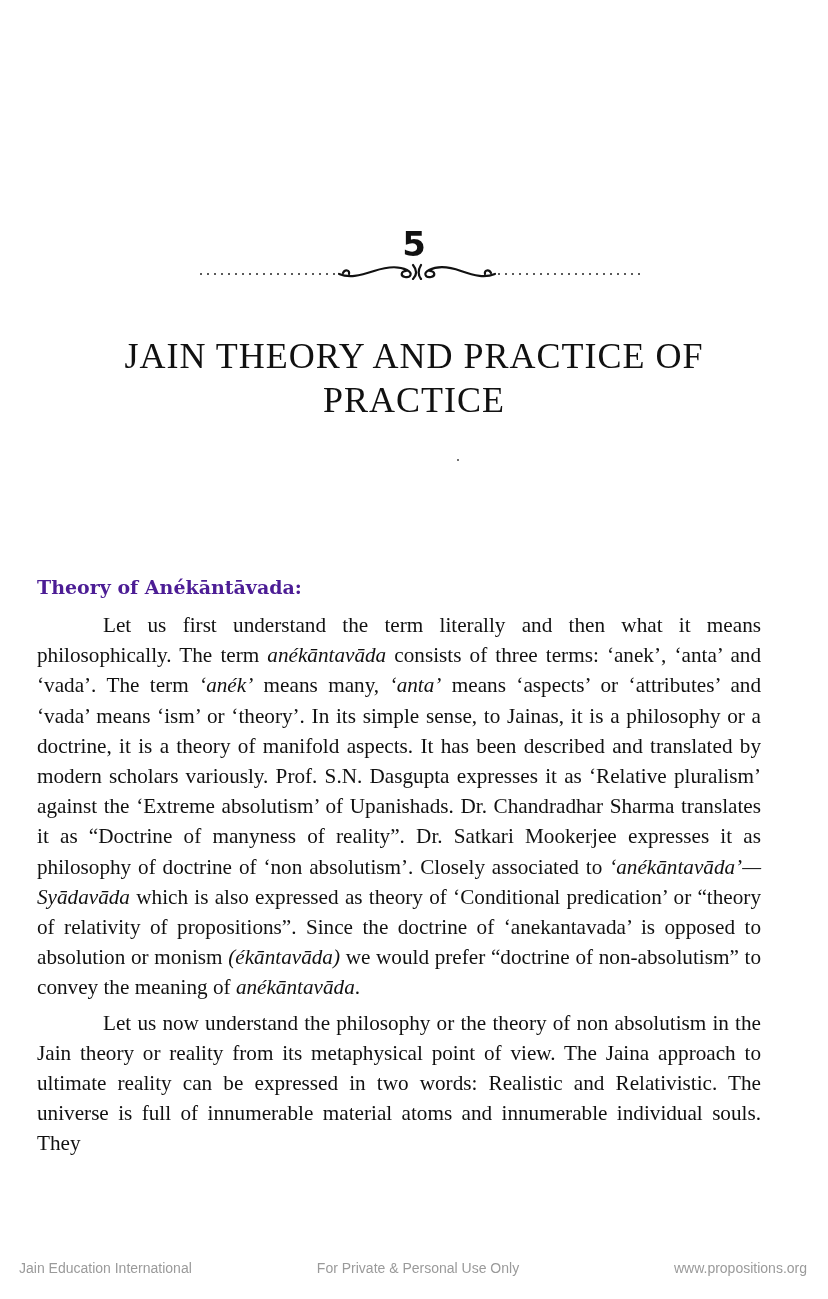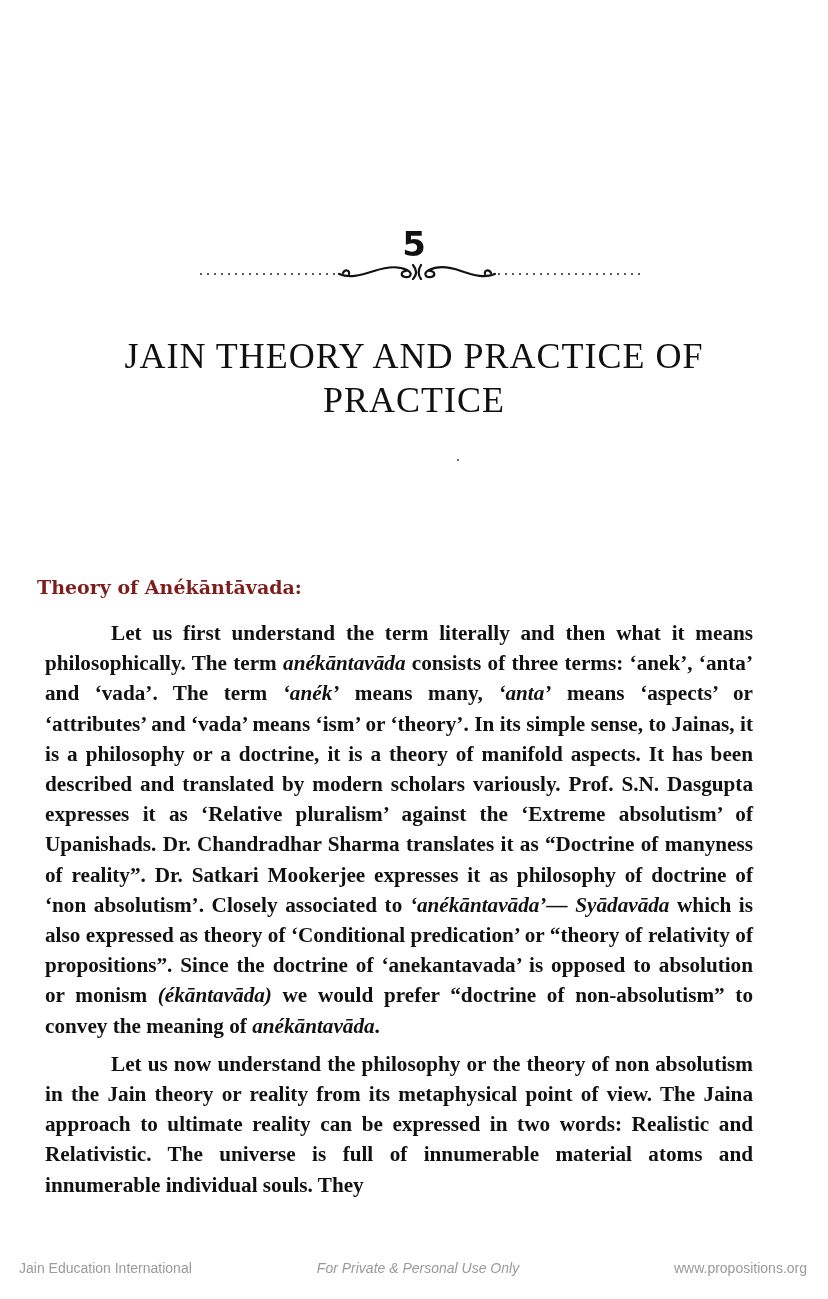--- a/index.html
+++ b/index.html
@@ -56,54 +56,53 @@
     border-radius: 50%;
   }
   .section-heading {
     position: absolute;
     top: 574px;
     left: 37px;
     font-family: "DejaVu Serif", "Liberation Serif", serif;
     font-weight: bold;
     font-size: 19px;
     line-height: 26px;
-    color: #7f1d1d;
+    color: #4c1d95;
   }
   .body-text {
     position: absolute;
     top: 610px;
     left: 37px;
     width: 724px;
     font-size: 21.2px;
     line-height: 30.2px;
     text-align: justify;
     color: #111;
   }
   .body-text p {
-    margin: 8px;
+    margin: 0;
     text-indent: 66px;
-    font-weight: bold;
   }
   .body-text p + p {
     margin-top: 5px;
   }
   .body-text em { font-style: italic; }
   .footer {
     position: absolute;
     top: 1260px;
     left: 4px;
     width: 828px;
     height: 20px;
     font-family: "Liberation Sans", "DejaVu Sans", sans-serif;
     font-size: 14px;
     color: #9a9a9a;
   }
   .footer span { position: absolute; top: 0; white-space: nowrap; }
   .footer .f-left { left: 15px; }
-  .footer .f-mid { left: 191px; width: 446px; text-align: center; font-style: italic; }
+  .footer .f-mid { left: 191px; width: 446px; text-align: center; }
   .footer .f-right { right: 25px; }
 </style>
 </head>
 <body>
 
 <div class="chapter-number">5</div>
 
 <svg class="ornament" viewBox="0 0 442 18" xmlns="http://www.w3.org/2000/svg">
   <g fill="#222">
     <circle cx="2" cy="12" r="1"></circle>

